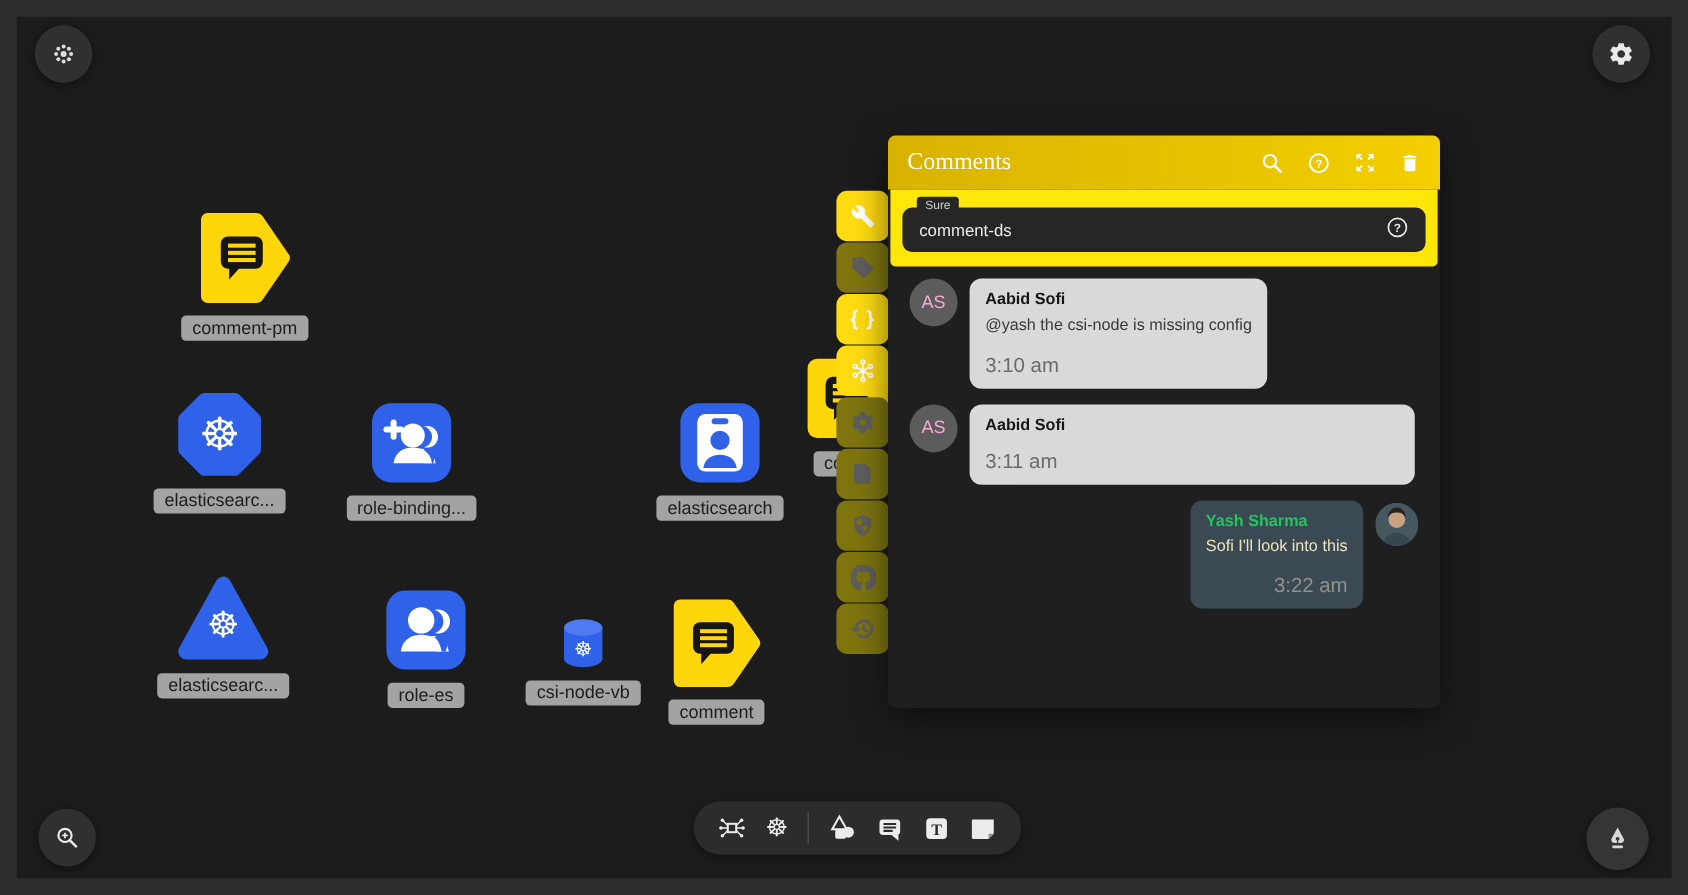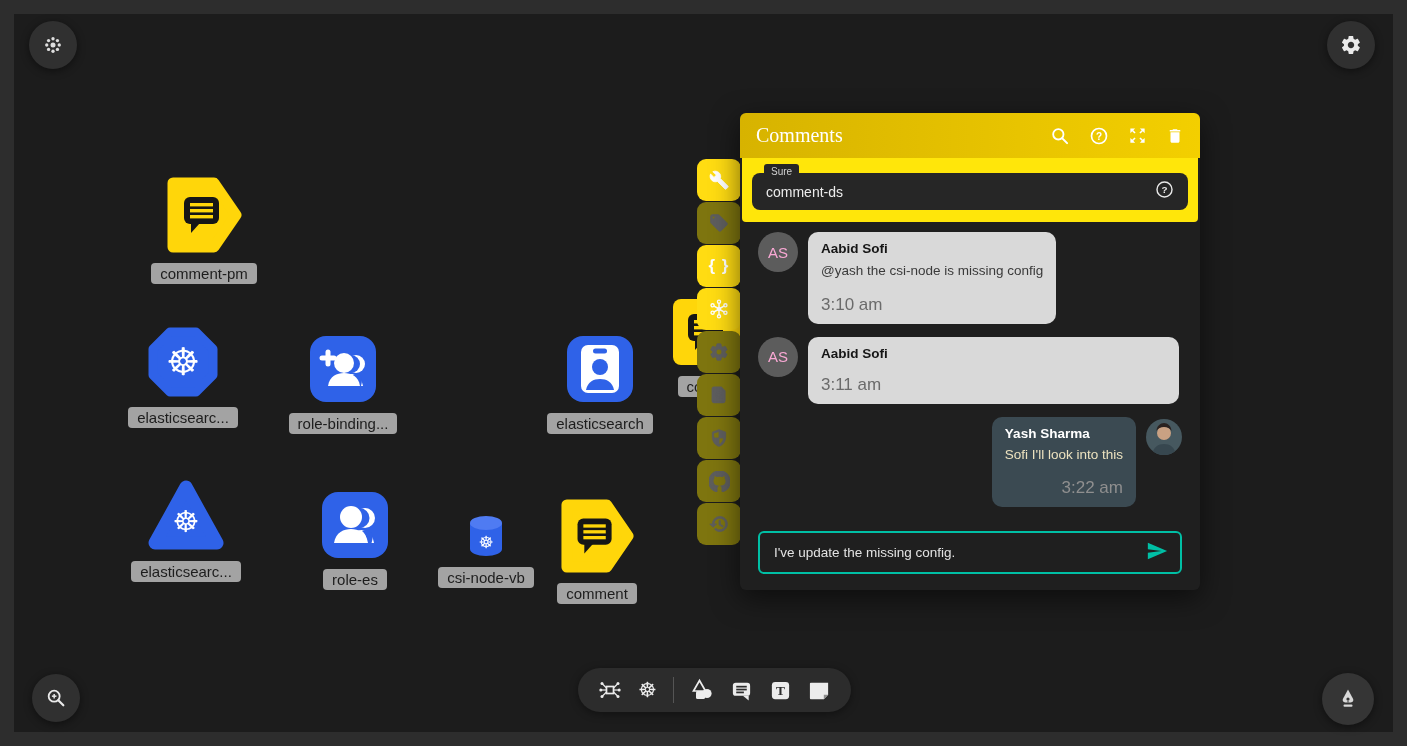--- a/index.html
+++ b/index.html
@@ -51,21 +51,21 @@
   .avatar{width:40px;height:40px;border-radius:50%;background:#5c5c5c;color:#f9a8d4;
     display:flex;align-items:center;justify-content:center;font-size:15px;flex:0 0 40px;}
   .bubble{background:#d9d9d9;border-radius:10px;padding:9px 13px;color:#3a3a3a;}
   .bubble .author{font-weight:bold;color:#161616;font-size:13.5px;}
   .bubble .text{font-size:13.5px;margin-top:5px;line-height:1.45;}
   .bubble .time{font-size:17px;color:#6b6b6b;margin-top:14px;}
   .msg.m2 .bubble{width:345px;}
   .msg.m2 .text{margin-top:26px;}
   .msg.right{justify-content:flex-end;}
   .msg.right .bubble{background:#3b4a52;}
-  .msg.right .author{color:#ffffff;}
+  .msg.right .author{color:#22c55e;}
   .msg.right .text{color:#ece2bf;margin-top:4px;}
   .msg.right .time{color:#8f8f8f;text-align:right;}
   .avatar-photo{width:36px;height:36px;border-radius:50%;overflow:hidden;flex:0 0 36px;margin-top:2px;}
 
   .chat-input{margin:6px 18px 16px;height:39px;border:2px solid #00bfa5;border-radius:6px;
     display:flex;align-items:center;padding:0 12px;background:transparent;}
   .chat-input input{flex:1;background:transparent;border:none;outline:none;color:#e3e3e3;
     font-size:13.5px;font-family:"Liberation Sans",sans-serif;}
 
   
@@ -369,28 +369,20 @@
         <svg width="36" height="36" viewBox="0 0 36 36">
           <rect width="36" height="36" fill="#46585f"></rect>
           <circle cx="18" cy="14" r="7" fill="#c9a183"></circle>
           <path d="M10.5 12c0-5 4-8 7.5-8s7.5 3 7.5 8c-2-3-4-4-7.5-4s-5.5 1-7.5 4z" fill="#2a2220"></path>
           <path d="M6 36c1-8 6.5-11 12-11s11 3 12 11H6z" fill="#37474f"></path>
         </svg>
       </div>
     </div>
   </div>
 
-  <div class="chat-input">
-    <input type="text" value="I've update the missing config." style="">
-    <span>
-      <svg width="22" height="22" viewBox="0 0 24 24" fill="#00bfa5">
-        <path d="M2 21l21-9L2 3v7l15 2-15 2v7z"></path>
-      </svg>
-    </span>
-  </div>
 </div>
 
 <div class="bottom-bar">
   <span class="bb-ic">
     <svg width="24" height="24" viewBox="0 0 24 24">
       <rect x="8.5" y="8.5" width="7" height="7" fill="none" stroke="#ececec" stroke-width="1.7"></rect>
       <g stroke="#ececec" stroke-width="1.2">
         <line x1="8.5" y1="10" x2="4.5" y2="6"></line>
           <line x1="8.5" y1="12" x2="3.5" y2="12"></line>
           <line x1="8.5" y1="14" x2="4.5" y2="18"></line>

